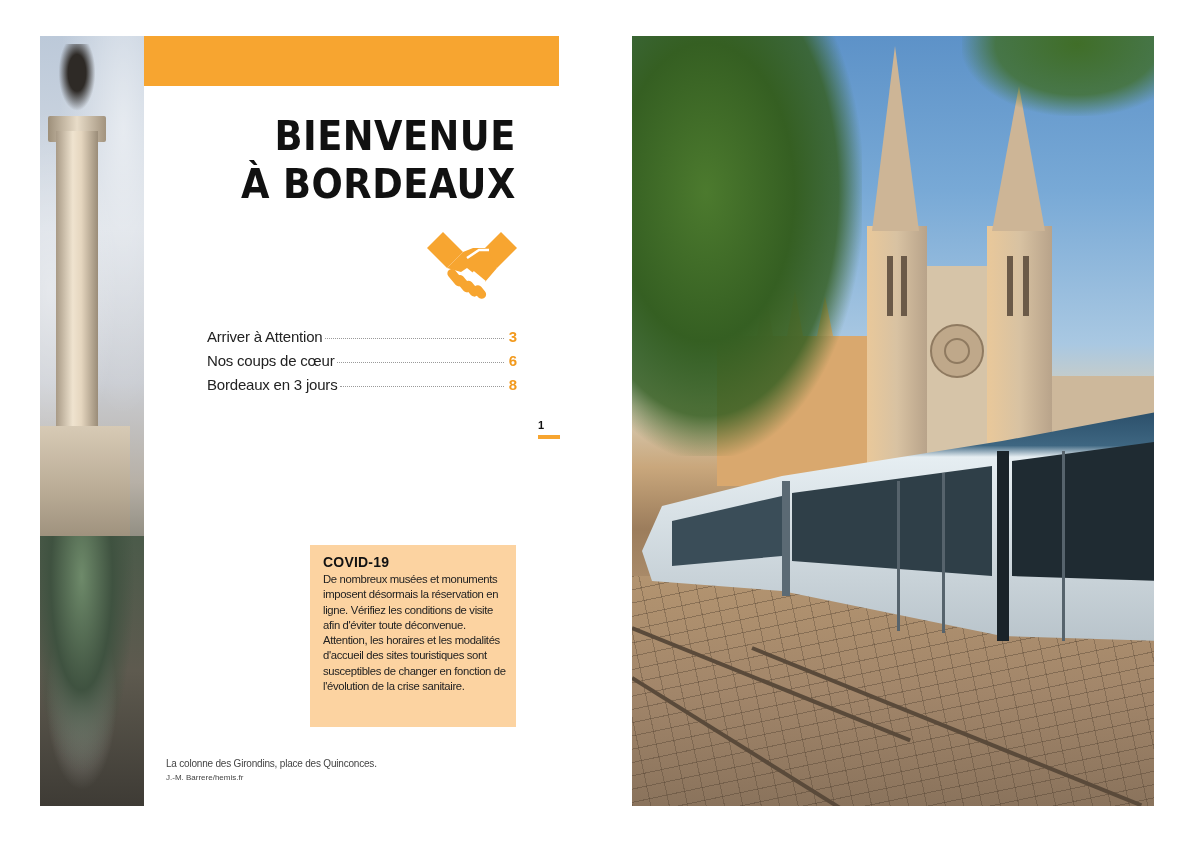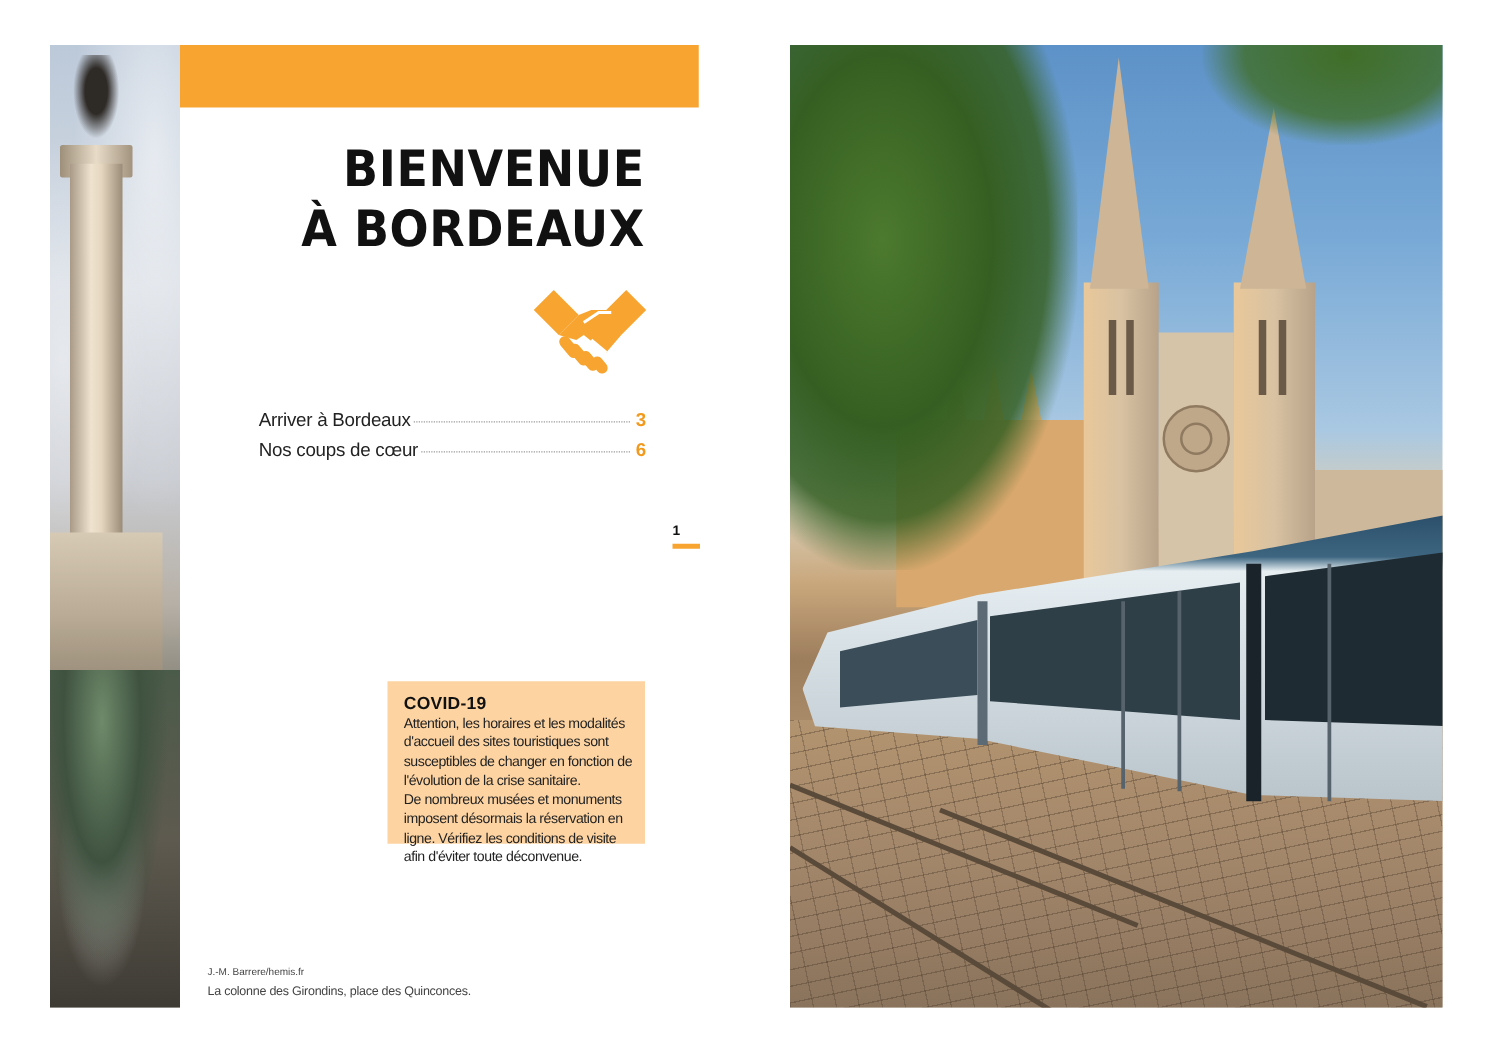--- a/index.html
+++ b/index.html
@@ -38,25 +38,25 @@
 
   .toc { position:absolute; left:207px; top:328px; width:310px; }
   .toc-row { display:flex; align-items:baseline; height:24px; font-size:15px; color:#222; }
   .toc-label { white-space:nowrap; letter-spacing:-0.2px; }
   .toc-dots { flex:1; border-bottom:1px dotted #9a9a9a; margin:0 3px; transform: translateY(-3px); }
   .toc-page { font-weight:bold; color:#f29a1e; font-size:15px; min-width:10px; text-align:right; }
 
   .page-num { position:absolute; left:538px; top:419px; font-size:11px; font-weight:bold; color:#111; }
   .page-num-bar { position:absolute; left:538px; top:435px; width:22px; height:4px; background:#f7a530; }
 
-  .covid { position:absolute; left:310px; top:545px; width:206px; height:130px; background:#fcd3a1; padding:9px 10px 0 13px; }
+  .covid { position:absolute; left:310px; top:545px; width:206px; height:182px; background:#fcd3a1; padding:9px 10px 0 13px; }
   .covid h3 { font-size:14px; font-weight:bold; color:#111; margin-bottom:2px; letter-spacing:0.2px; }
   .covid p { font-size:11.3px; line-height:15.3px; color:#222; letter-spacing:-0.35px; }
 
-  .caption { position:absolute; left:166px; top:788px; font-size:10px; color:#444; letter-spacing:-0.2px; }
+  .caption { position:absolute; left:166px; top:758px; font-size:10px; color:#444; letter-spacing:-0.2px; }
   .credit { position:absolute; left:166px; top:773px; font-size:8px; color:#444; }
 
   
   .right-photo { position:absolute; left:632px; top:36px; width:522px; height:770px; overflow:hidden;
     background: linear-gradient(180deg, #5d92c8 0%, #78a9d6 20%, #a9c8e2 40%, #d9cfb9 48%, #c9a77c 56%, #9c7d5c 64%, #b89a78 78%, #8d7760 100%); }
   .rp-tree-left { position:absolute; left:-30px; top:-20px; width:260px; height:440px;
     background: radial-gradient(ellipse at 40% 40%, #4c7a2e 0%, #355f22 40%, rgba(53,95,34,.85) 60%, transparent 72%); }
   .rp-tree-right { position:absolute; left:330px; top:-40px; width:230px; height:120px;
     background: radial-gradient(ellipse at 50% 40%, #406e28 0%, rgba(64,110,40,.8) 50%, transparent 72%); }
   .rp-sun { position:absolute; left:60px; top:220px; width:120px; height:120px;
@@ -98,38 +98,43 @@
     <rect x="32" y="46" width="9" height="20" rx="4.5" transform="rotate(-40 36 56)"></rect>
     <rect x="40" y="52" width="9" height="18" rx="4.5" transform="rotate(-40 44 61)"></rect>
     <rect x="48" y="57" width="9" height="15" rx="4.5" transform="rotate(-40 52 64)"></rect>
   </g>
   <path d="M40,30 L52,22 L62,22" stroke="#fff" stroke-width="2.5" fill="none"></path>
   <path d="M58,54 L46,44" stroke="#fff" stroke-width="2.5" fill="none"></path>
 </svg>
 
 <div class="toc">
   <div class="toc-row">
-    <span class="toc-label">Arriver à Bordeaux</span>
+    <span class="toc-label">Arriver à Attention</span>
     <span class="toc-dots"></span>
     <span class="toc-page">3</span>
   </div>
   <div class="toc-row">
     <span class="toc-label">Nos coups de cœur</span>
     <span class="toc-dots"></span>
     <span class="toc-page">6</span>
   </div>
+  <div class="toc-row">
+    <span class="toc-label">Bordeaux en 3 jours</span>
+    <span class="toc-dots"></span>
+    <span class="toc-page">8</span>
+  </div>
 </div>
 
 <div class="page-num">1</div>
 <div class="page-num-bar"></div>
 
 <div class="covid">
   <h3>COVID-19</h3>
+  <p>De nombreux musées et monuments imposent désormais la réservation en ligne. Vérifiez les conditions de visite afin d'éviter toute déconvenue.</p>
   <p>Attention, les horaires et les modalités d'accueil des sites touristiques sont susceptibles de changer en fonction de l'évolution de la crise sanitaire.</p>
-  <p>De nombreux musées et monuments imposent désormais la réservation en ligne. Vérifiez les conditions de visite afin d'éviter toute déconvenue.</p>
 </div>
 
 <div class="caption">La colonne des Girondins, place des Quinconces.</div>
 <div class="credit">J.-M. Barrere/hemis.fr</div>
 
 <div class="right-photo">
   <div class="rp-sun"></div>
   <svg class="rp-cathedral" viewBox="0 0 450 440">
     <defs>
       <linearGradient id="stone" x1="0" y1="0" x2="1" y2="0">

